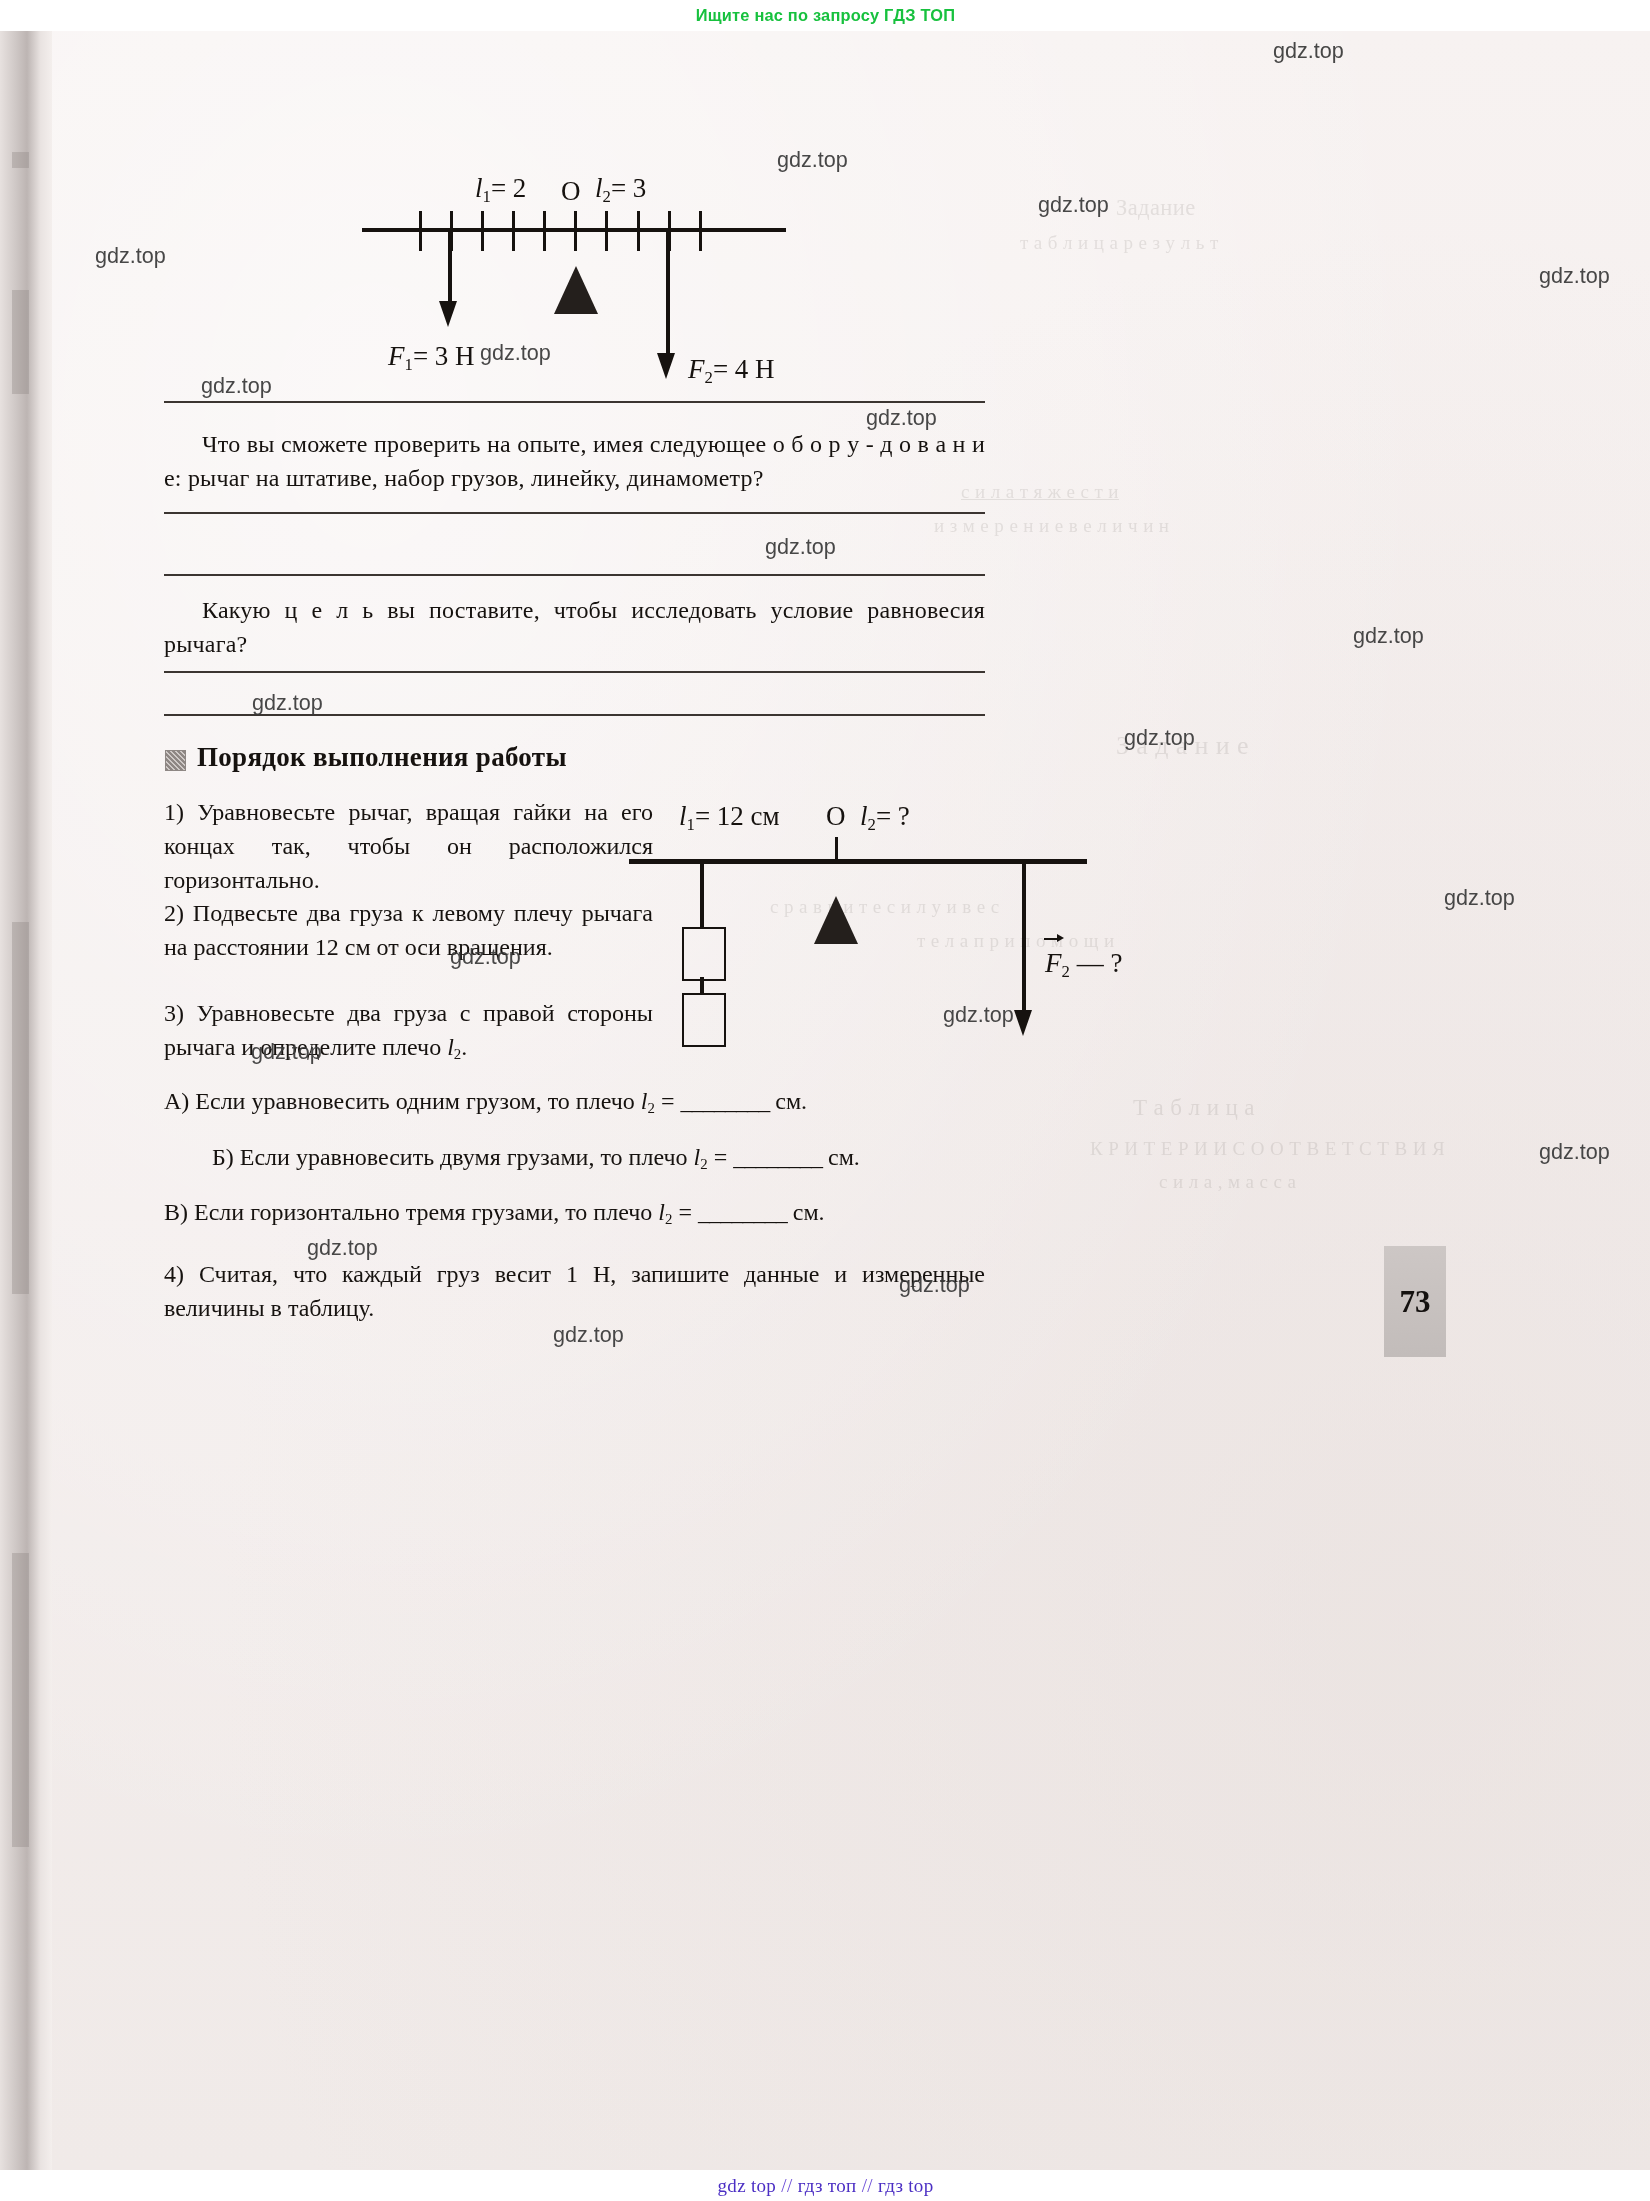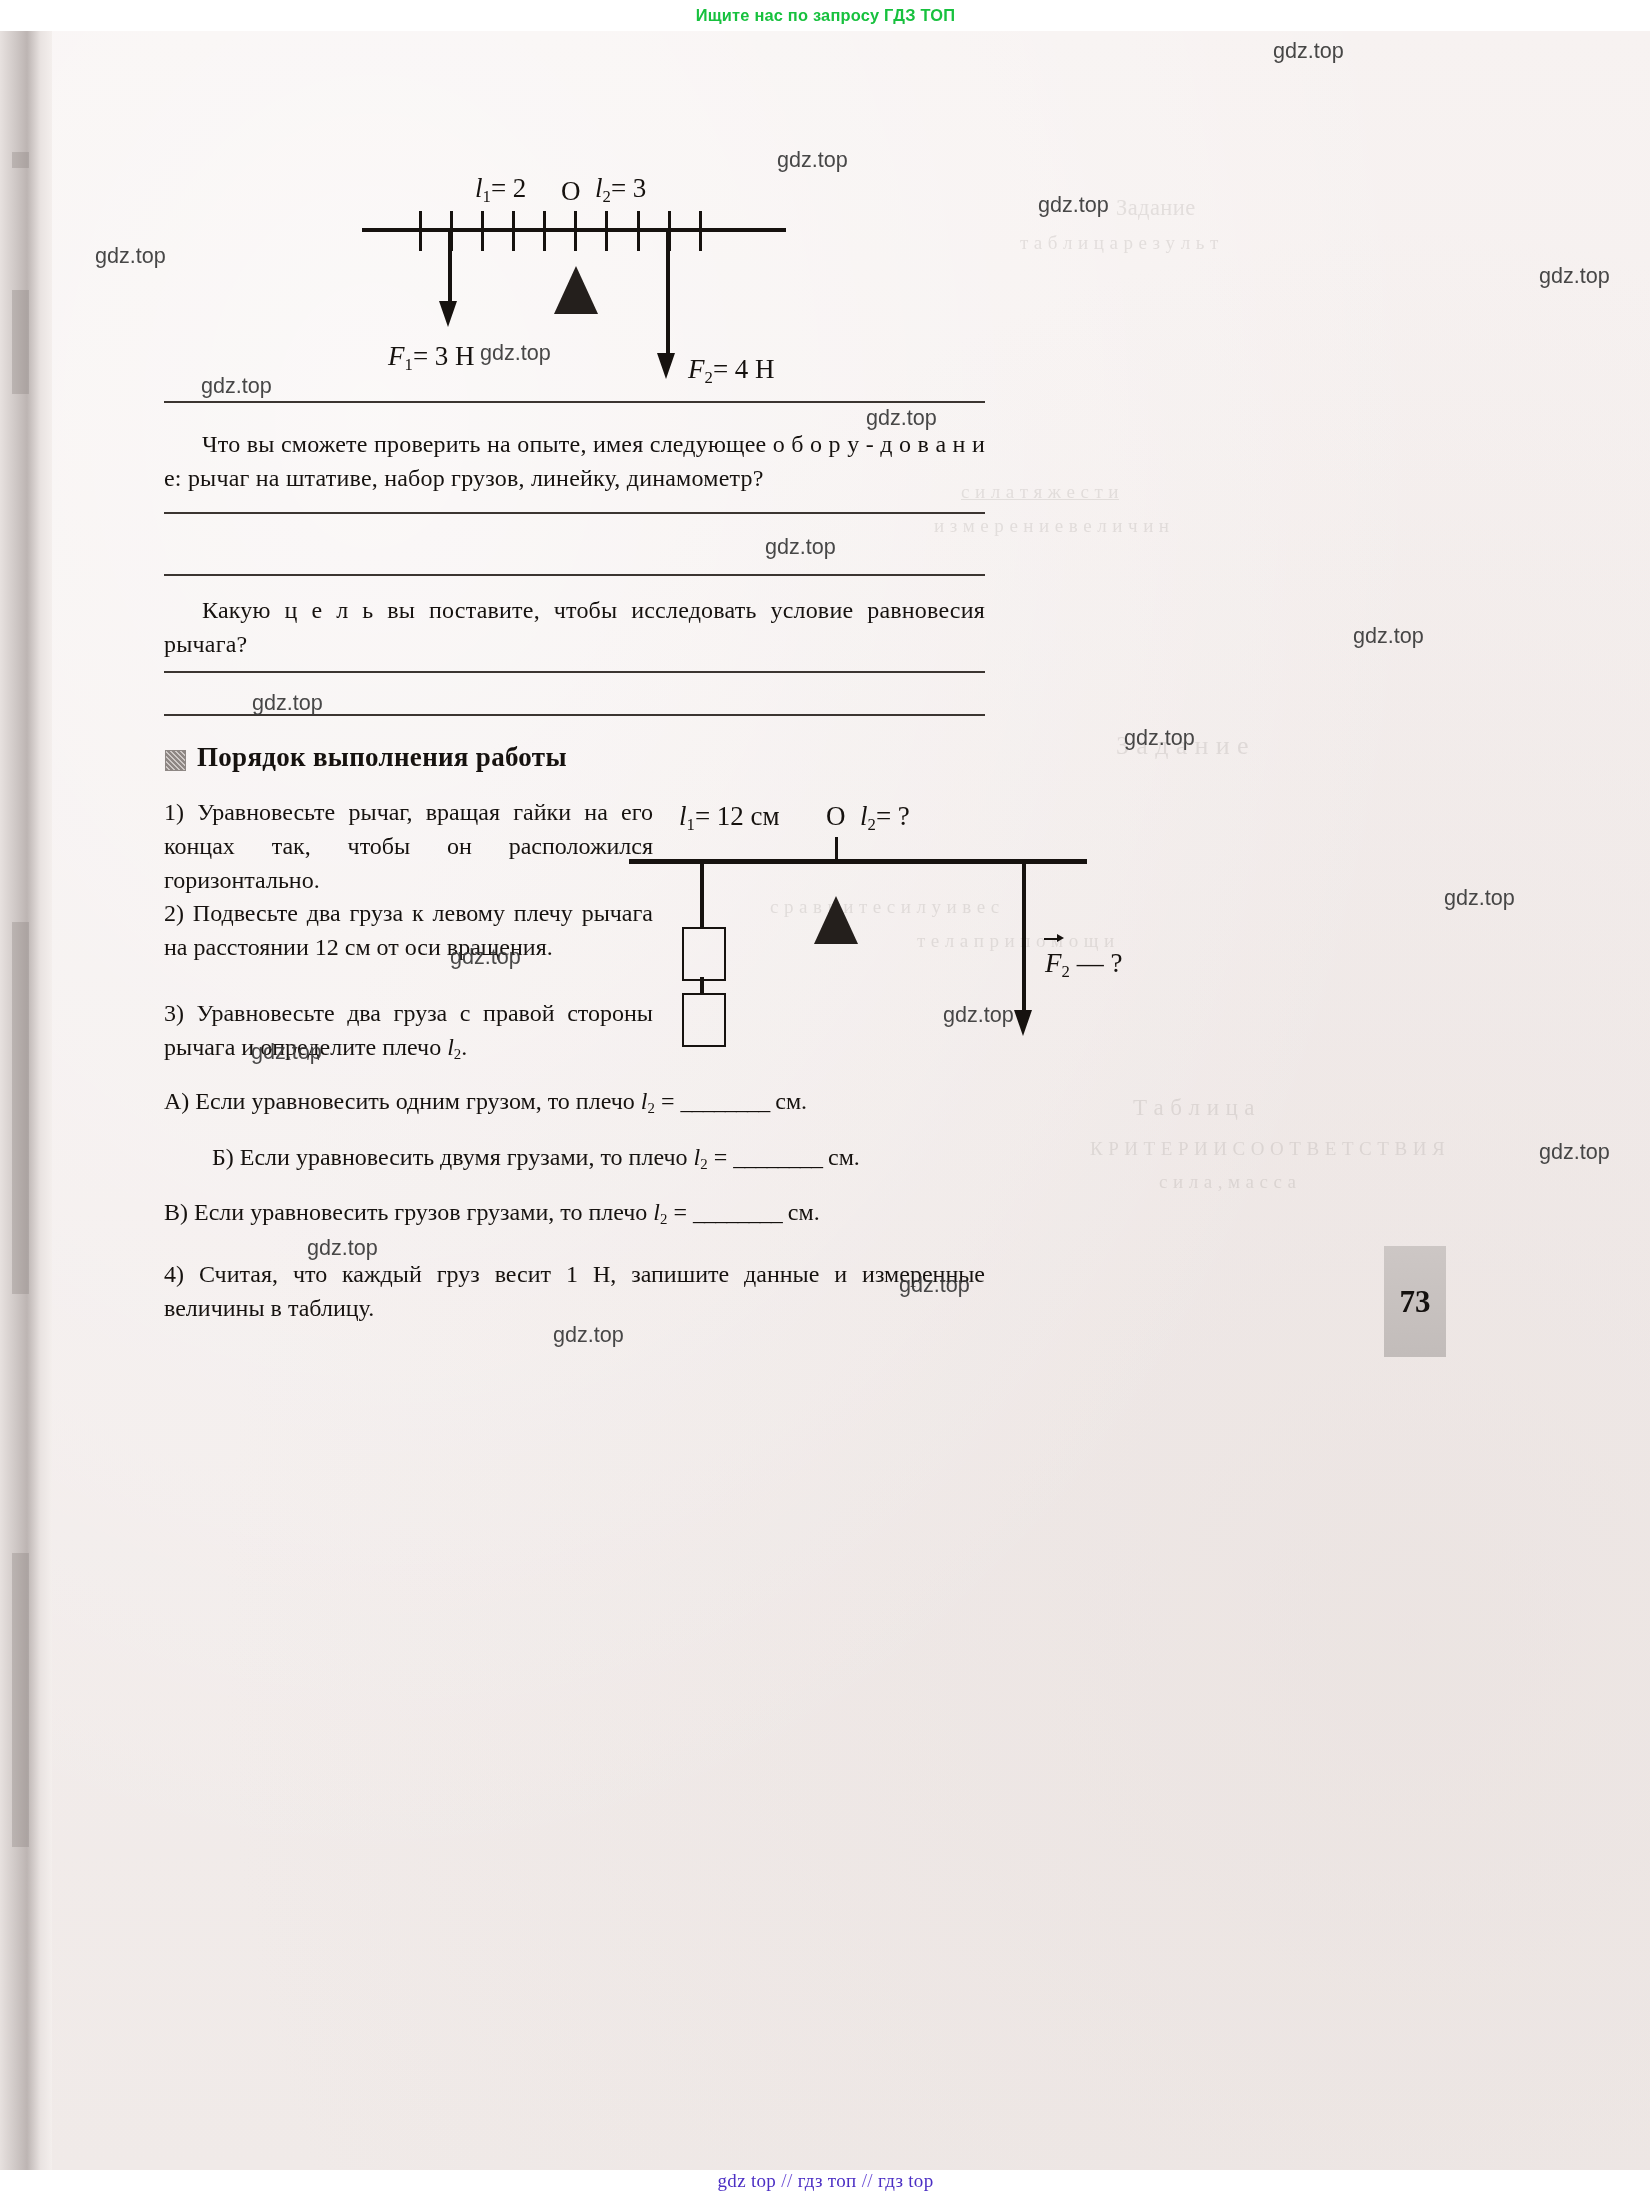--- a/index.html
+++ b/index.html
@@ -126,21 +126,21 @@
   
   .wm{
     position:absolute;color:#3a3a3a;
     font-family:"Liberation Sans",sans-serif;
     font-size:21.6px;font-weight:400;white-space:nowrap;
     pointer-events:none;opacity:.93;text-align:center;
   }
   
   .footer{
     position:absolute;left:0;top:2170px;width:1651px;height:31px;
-    background:#ffffff;display:flex;justify-content:center;
+    background:#ffffff;display:flex;align-items:center;justify-content:center;
   }
   .footer span{
     color:#4b2fc4;font-family:"Liberation Serif",serif;font-size:19px;letter-spacing:0.3px;
   }
   .footer i{font-style:normal;color:#6d4fd6;padding:0 5.2px;}
 </style>
 </head>
 <body>
 
 <div class="promo">
@@ -261,21 +261,21 @@
 
     <div class="txt" style="left:112px;top:1053px;width:821px;text-align:left;">
       <span>А)</span>&nbsp;<span>Если уравновесить одним грузом, то плечо </span><i>l</i><sub style="font-size:.62em;vertical-align:-.28em;">2</sub>&nbsp;<span>=</span>&nbsp;<span style="letter-spacing:-0.9px;">________</span>&nbsp;<span>см.</span>
     </div>
 
     <div class="txt" style="left:112px;top:1109px;width:821px;text-align:left;margin-left:48px;">
       <span>Б)</span>&nbsp;<span>Если уравновесить двумя грузами, то плечо </span><i>l</i><sub style="font-size:.62em;vertical-align:-.28em;">2</sub>&nbsp;<span>=</span>&nbsp;<span style="letter-spacing:-0.9px;">________</span>&nbsp;<span>см.</span>
     </div>
 
     <div class="txt" style="left:112px;top:1164px;width:821px;text-align:left;">
-      <span>В)</span>&nbsp;<span>Если уравновесить грузов грузами, то плечо </span><i>l</i><sub style="font-size:.62em;vertical-align:-.28em;">2</sub>&nbsp;<span>=</span>&nbsp;<span style="letter-spacing:-0.9px;">________</span>&nbsp;<span>см.</span>
+      <span>В)</span>&nbsp;<span>Если горизонтально тремя грузами, то плечо </span><i>l</i><sub style="font-size:.62em;vertical-align:-.28em;">2</sub>&nbsp;<span>=</span>&nbsp;<span style="letter-spacing:-0.9px;">________</span>&nbsp;<span>см.</span>
     </div>
 
     <div class="txt" style="left:112px;top:1226px;width:821px;">4) Считая, что каждый груз весит 1 Н, запишите данные и измеренные величины в таблицу.</div>
 
     <div class="pg-tab" style="left:1332px;top:1215px;width:62px;height:111px;">
       <span>73</span>
     </div>
 
   </div>
 </div>

